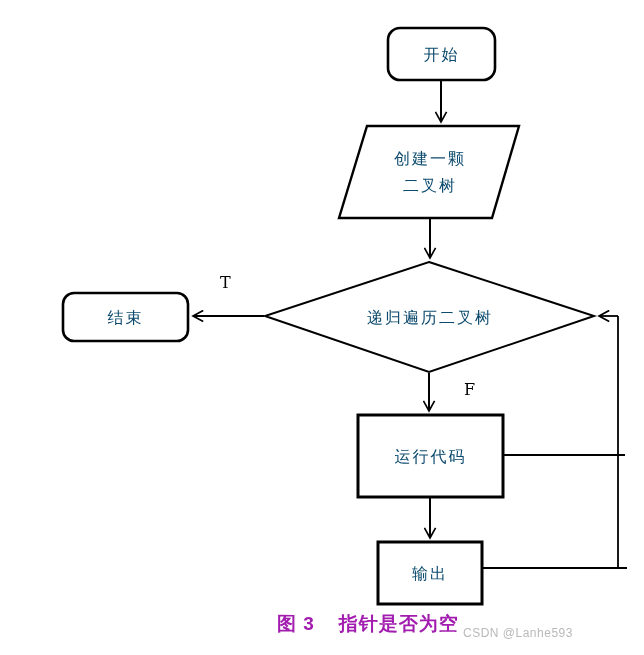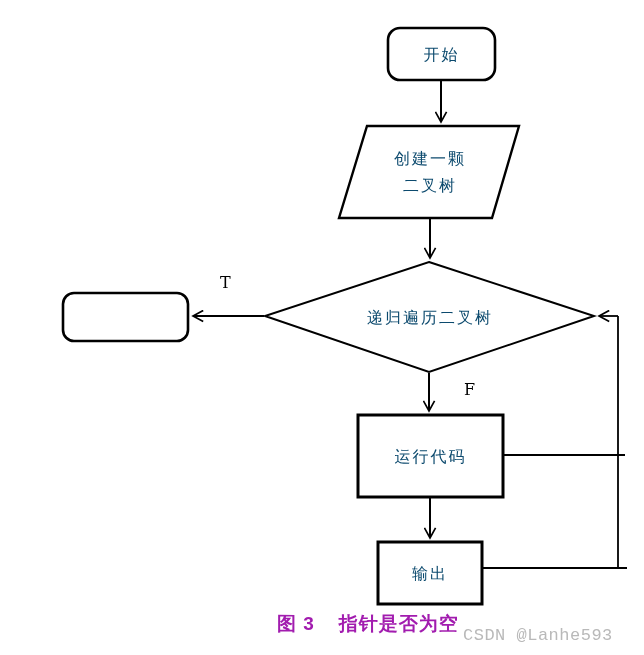--- a/index.html
+++ b/index.html
@@ -41,22 +41,22 @@
     font-family: "Liberation Sans", sans-serif;
     font-weight: bold;
     font-size: 19px;
     color: #a21caf;
     letter-spacing: 1px;
   }
   .watermark {
     position: absolute;
     left: 463px;
     top: 626px;
-    font-family: Liberation Mono, monospace;
-    font-size: 17px;
+    font-family: Liberation Sans, sans-serif;
+    font-size: 12px;
     color: #b9b9b9;
     letter-spacing: 0.5px;
     white-space: nowrap;
   }
 </style>
 </head>
 <body>
 
 <div class="canvas">
 
@@ -100,20 +100,21 @@
 
   <div class="lbl" style="left:388px; top:28px; width:107px; height:52px;">开始</div>
 
   <div class="lbl" style="left:360px; top:133px; width:140px; height:78px; flex-direction:column;">
     <span>创建一颗</span>
     <span>二叉树</span>
   </div>
 
   <div class="lbl" style="left:305px; top:262px; width:250px; height:110px;">递归遍历二叉树</div>
 
+  <div class="lbl" style="left:63px; top:293px; width:125px; height:48px;">结束</div>
 
   <div class="lbl" style="left:358px; top:415px; width:145px; height:82px;">运行代码</div>
 
   <div class="lbl" style="left:378px; top:542px; width:104px; height:62px;">输出</div>
 
   <span class="branch" style="left:220px; top:273px;">T</span>
 
   <span class="branch" style="left:464px; top:380px;">F</span>
 
   <div class="caption">

